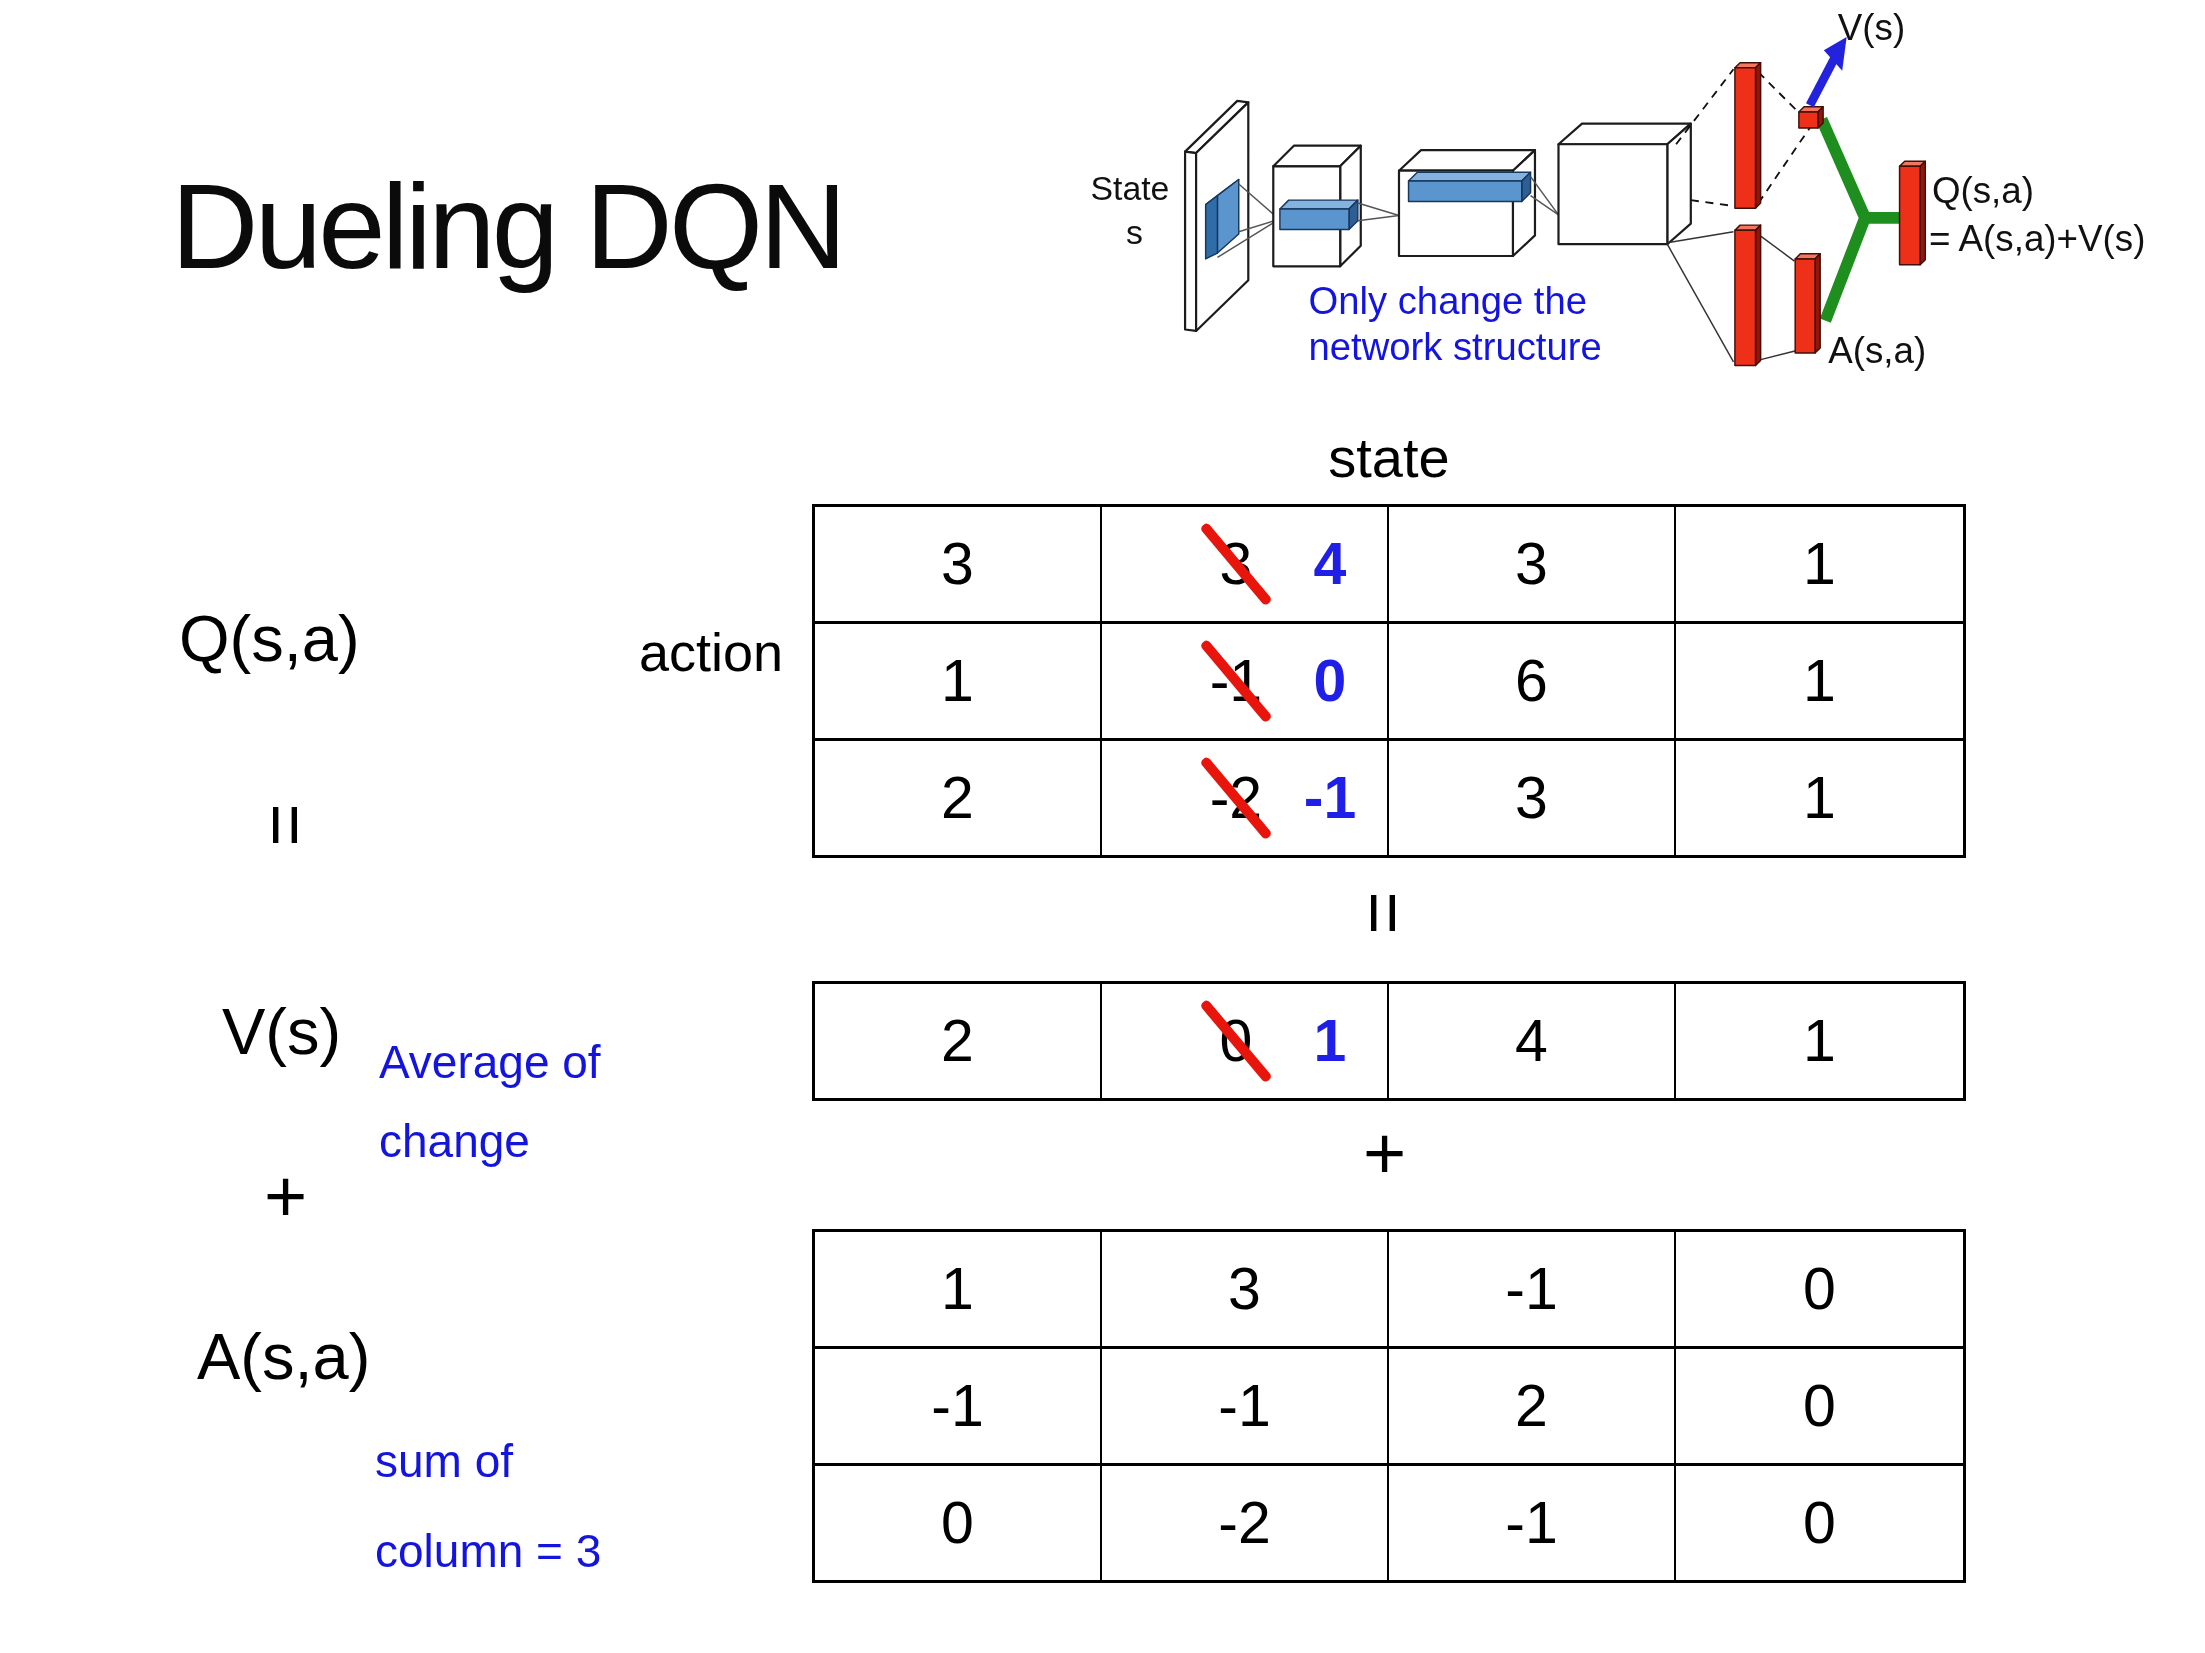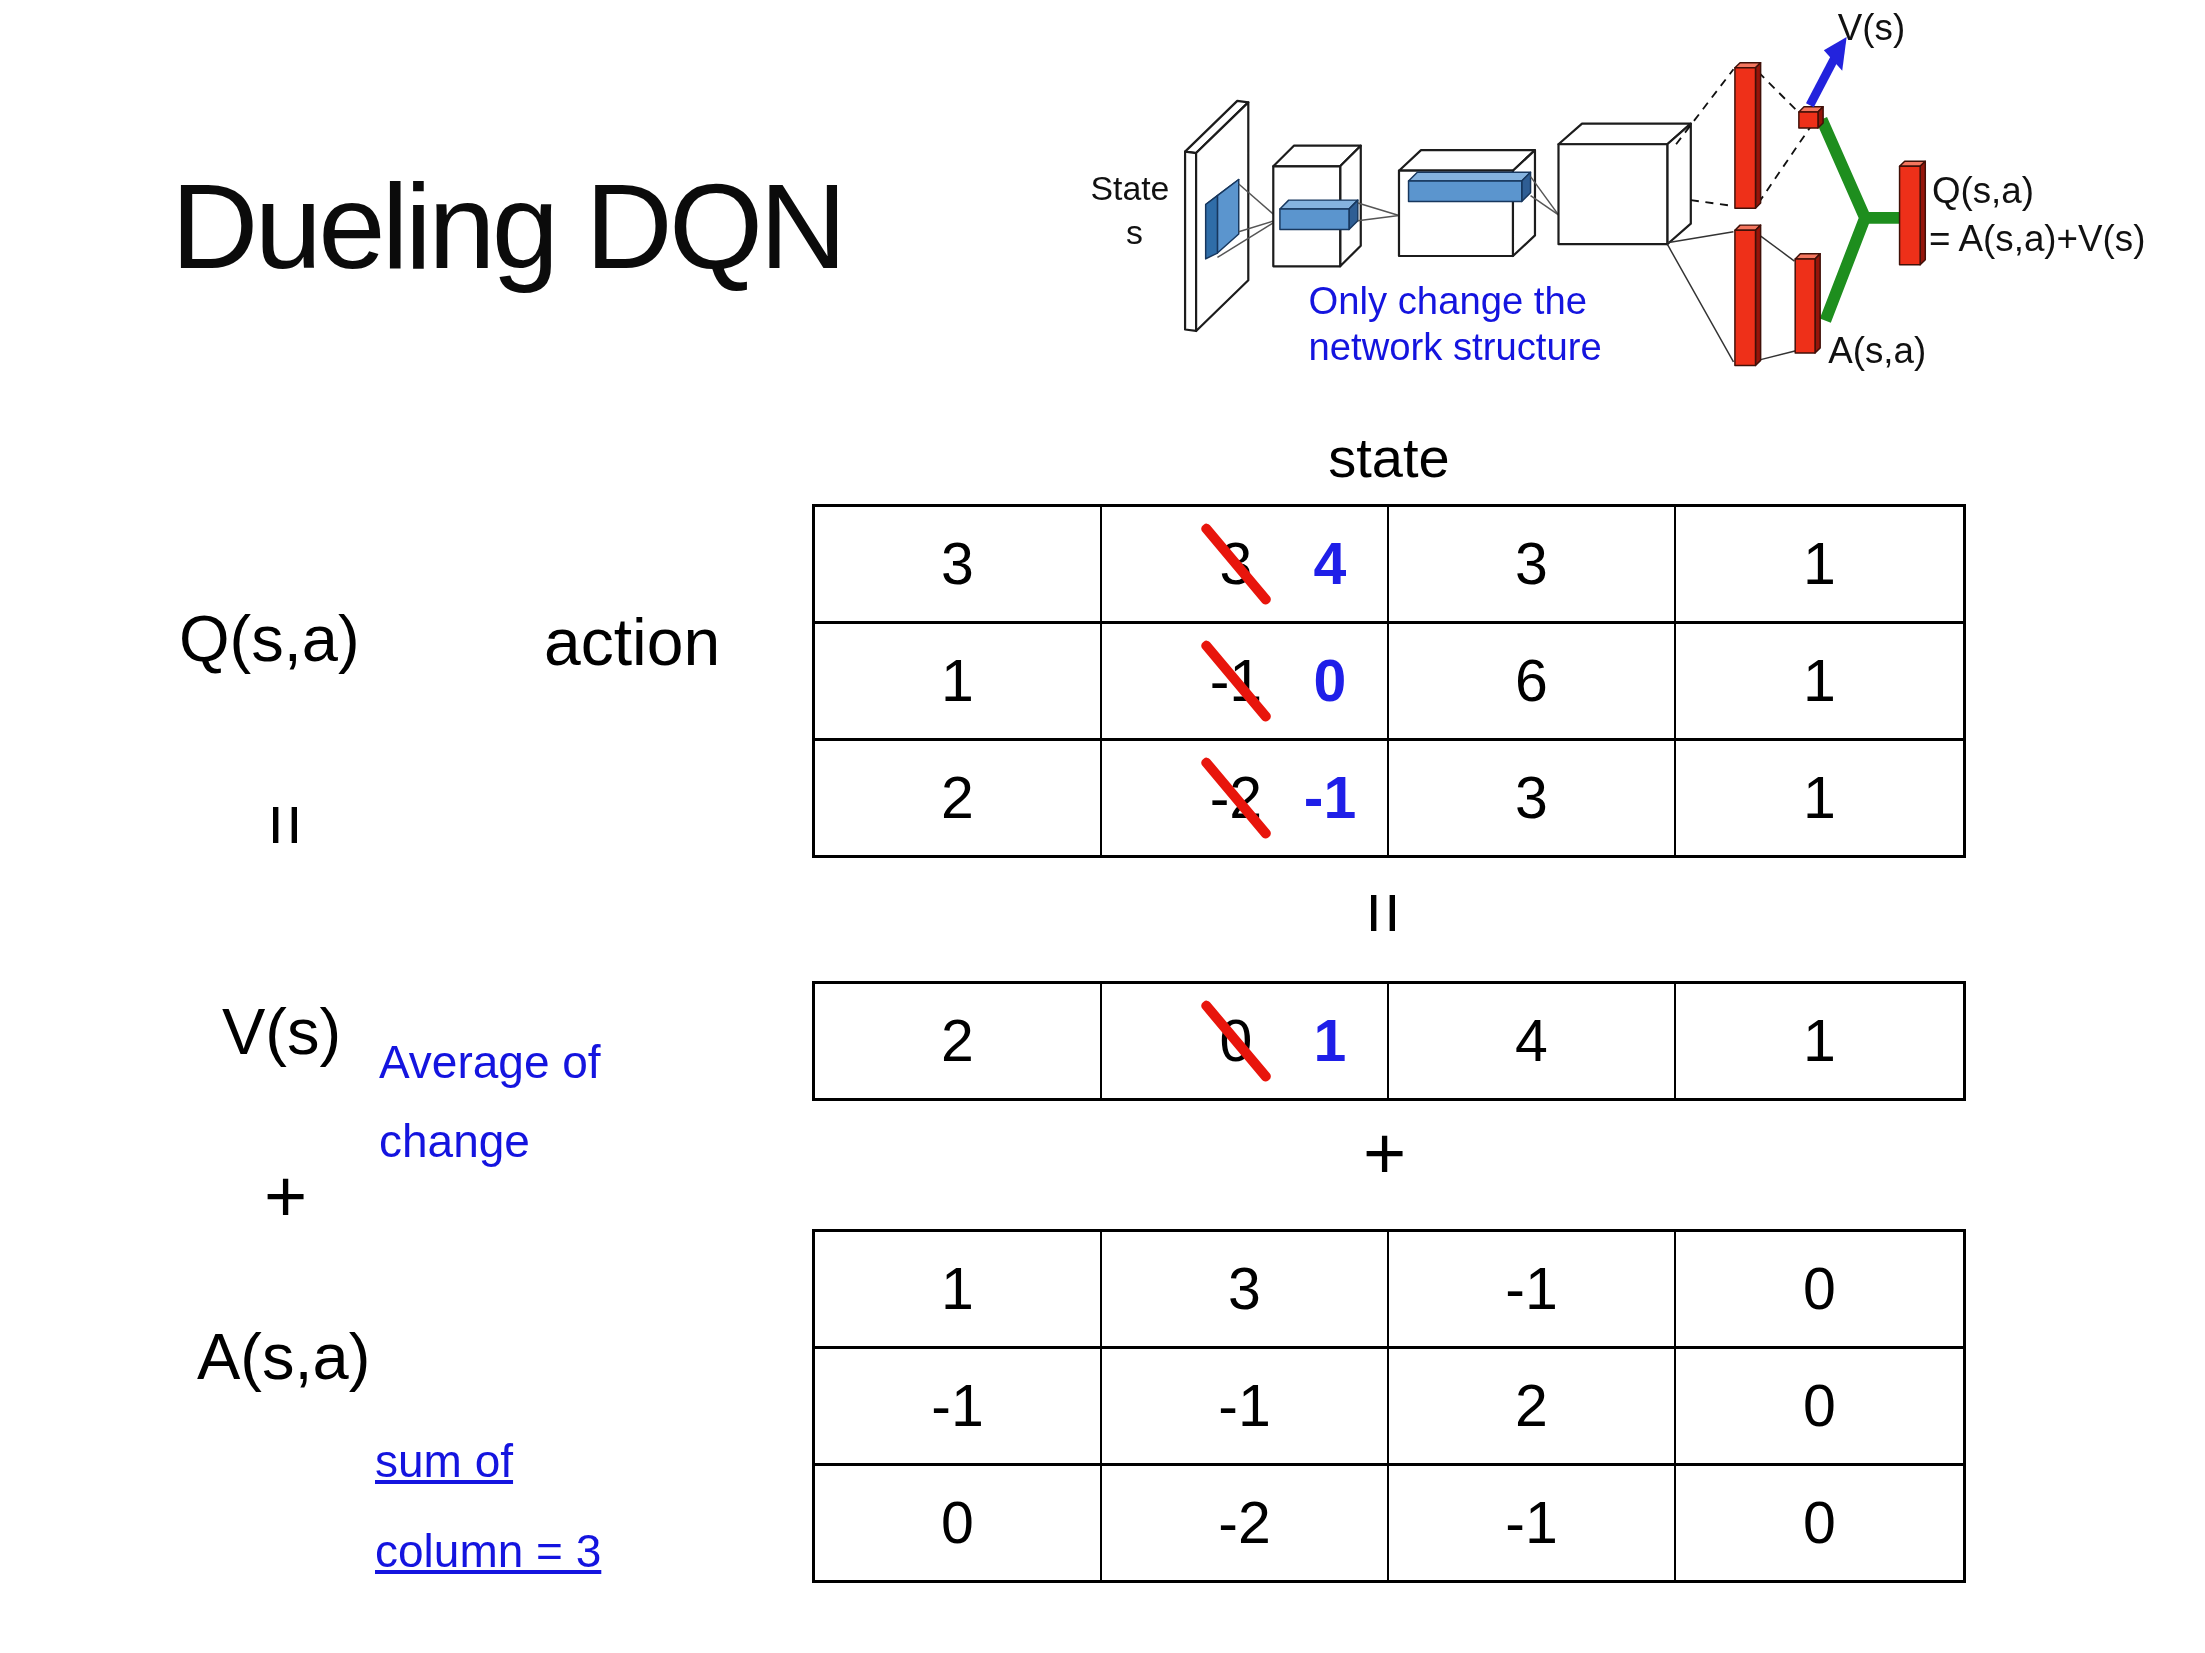--- a/index.html
+++ b/index.html
@@ -3,34 +3,34 @@
 <meta charset="utf-8">
 <style>
   html,body{margin:0;padding:0;background:#ffffff;}
   #slide{
     position:relative;width:2205px;height:1654px;background:#ffffff;overflow:hidden;
     font-family:"Liberation Sans","DejaVu Sans",sans-serif;color:#000;
   }
   .abs{position:absolute;}
   #title{left:171px;top:156px;font-size:121px;letter-spacing:-3.7px;color:#0b0b0b;white-space:nowrap;}
   #state-label{left:1301px;top:425px;width:176px;text-align:center;font-size:56px;}
-  #action-label{left:544px;top:604px;width:239px;font-size:66px;}
+  #action-label{left:544px;top:621px;width:239px;text-align:right;font-size:54px;}
   #q-label{left:179px;top:601px;font-size:65px;}
   #v-label{left:222px;top:994px;font-size:65px;}
   #a-label{left:197px;top:1319px;font-size:65px;}
   .rot-eq{width:88px;height:88px;display:flex;align-items:center;justify-content:center;
     font-size:74px;transform:rotate(90deg);}
   #eq-left{left:243px;top:781px;}
   #eq-center{left:1341px;top:869px;}
   .plus{width:81px;text-align:center;font-size:74px;}
   #plus-left{left:245px;top:1154px;}
   #plus-center{left:1344px;top:1111px;}
   .blue-note{color:#1414DF;font-size:46px;line-height:79px;white-space:nowrap;}
   #v-note{left:379px;top:1023px;}
-  #a-note{left:375px;top:1416px;line-height:90px;text-decoration:underline;}
+  #a-note{left:375px;top:1416px;line-height:90px;}
 
   .tbl{position:absolute;left:812px;display:grid;grid-template-columns:repeat(4,287px);
     border:3.7px solid #000;background:#fff;}
   #q-table{top:504px;}
   #v-table{top:981px;}
   #a-table{top:1229px;}
   .cell{position:relative;height:114px;border-right:2.2px solid #000;border-bottom:3.7px solid #000;
     display:flex;align-items:center;justify-content:center;font-size:59px;}
   .tbl .cell:nth-child(4n){border-right:none;}
   .tbl .cell:nth-last-child(-n+4){border-bottom:none;}

